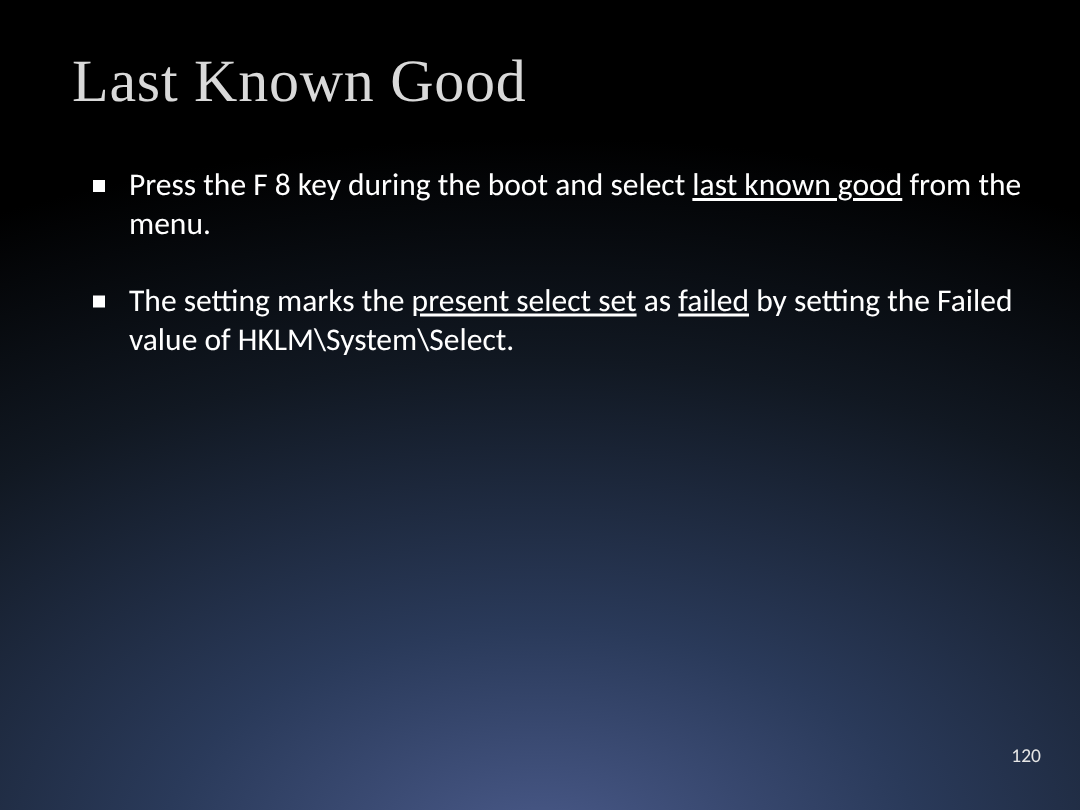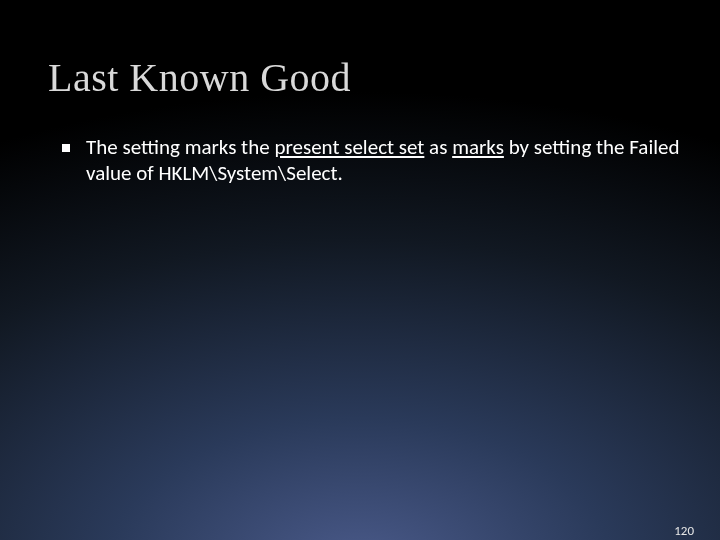--- a/index.html
+++ b/index.html
@@ -4,21 +4,21 @@
 <style>
   * { margin: 0; padding: 0; box-sizing: border-box; }
   html, body { width: 720px; height: 540px; overflow: hidden; }
   body {
     background: radial-gradient(ellipse 140% 110% at 50% 105%,
                 #4a5a8a 0%, #2a3a5a 25%, #111822 55%, #000000 80%);
     font-family: Calibri, "Segoe UI", Arial, sans-serif;
     color: #ffffff;
     position: relative;
   }
-  .slide { padding: 30px 28px 0 48px; margin-top: 24px; }
+  .slide { padding: 30px 28px 0 48px; }
   .title {
     font-family: "Times New Roman", Georgia, serif;
     font-weight: 400;
     font-size: 40px;
     color: #d9d9d9;
     letter-spacing: 0.5px;
     margin-bottom: 34px;
   }
   .bullets { list-style: none; padding-left: 14px; }
   .bullets li {
@@ -34,37 +34,40 @@
     position: absolute;
     left: 0;
     top: 9px;
     width: 8px;
     height: 8px;
     background: #ffffff;
   }
   .em { }
   .slidenum {
     position: absolute;
-    bottom: 2px;
+    bottom: 28px;
     right: 26px;
     font-size: 13px;
     color: #e6e6e6;
   }
 </style>
 </head>
 <body>
 
 <div class="slide">
   <h1 class="title">Last Known Good</h1>
 
   <ul class="bullets">
 
+    <li>
+      <span>Press the F 8 key during the boot and select </span><u>last known good</u><span> from the menu.</span>
+    </li>
 
     <li>
-      <span>The setting marks the </span><u>present select set</u><span> as </span><u>marks</u><span> by setting the Failed value of </span><span class="em">HKLM\System\Select</span><span>.</span>
+      <span>The setting marks the </span><u>present select set</u><span> as </span><u>failed</u><span> by setting the Failed value of </span><span class="em">HKLM\System\Select</span><span>.</span>
     </li>
 
 
 
   </ul>
 </div>
 
 <div class="slidenum">120</div>
 
 </body></html>

